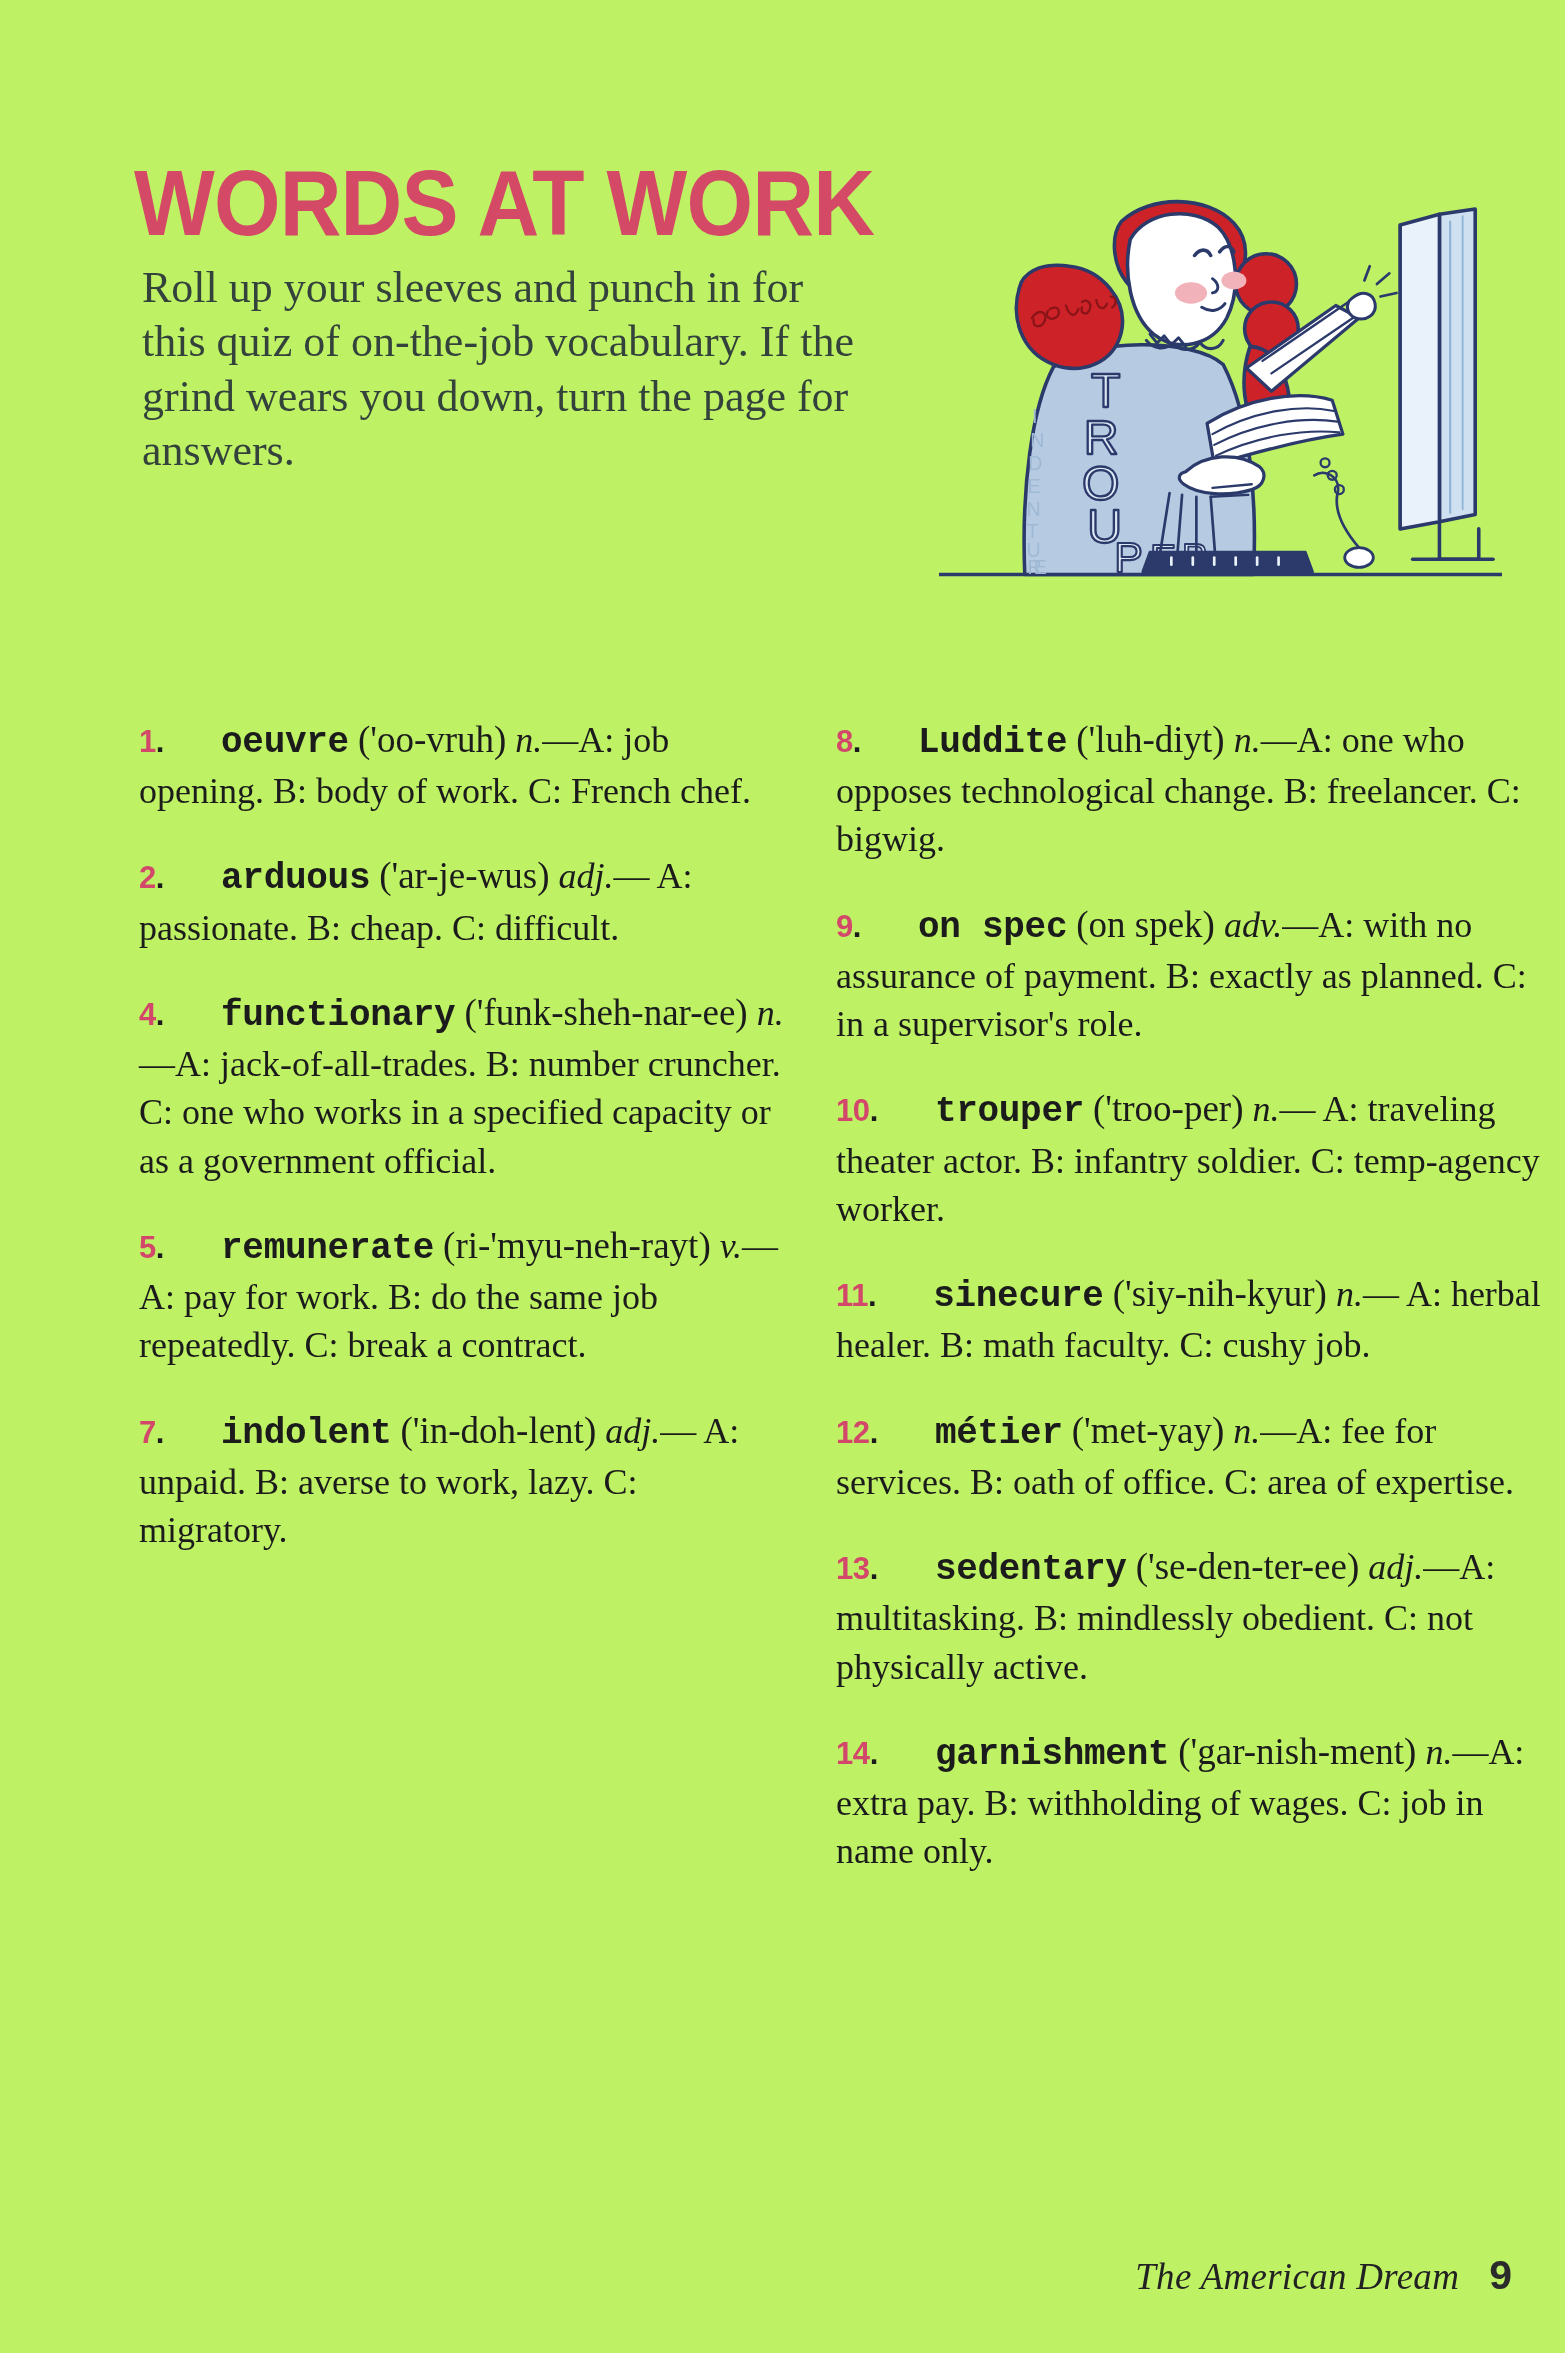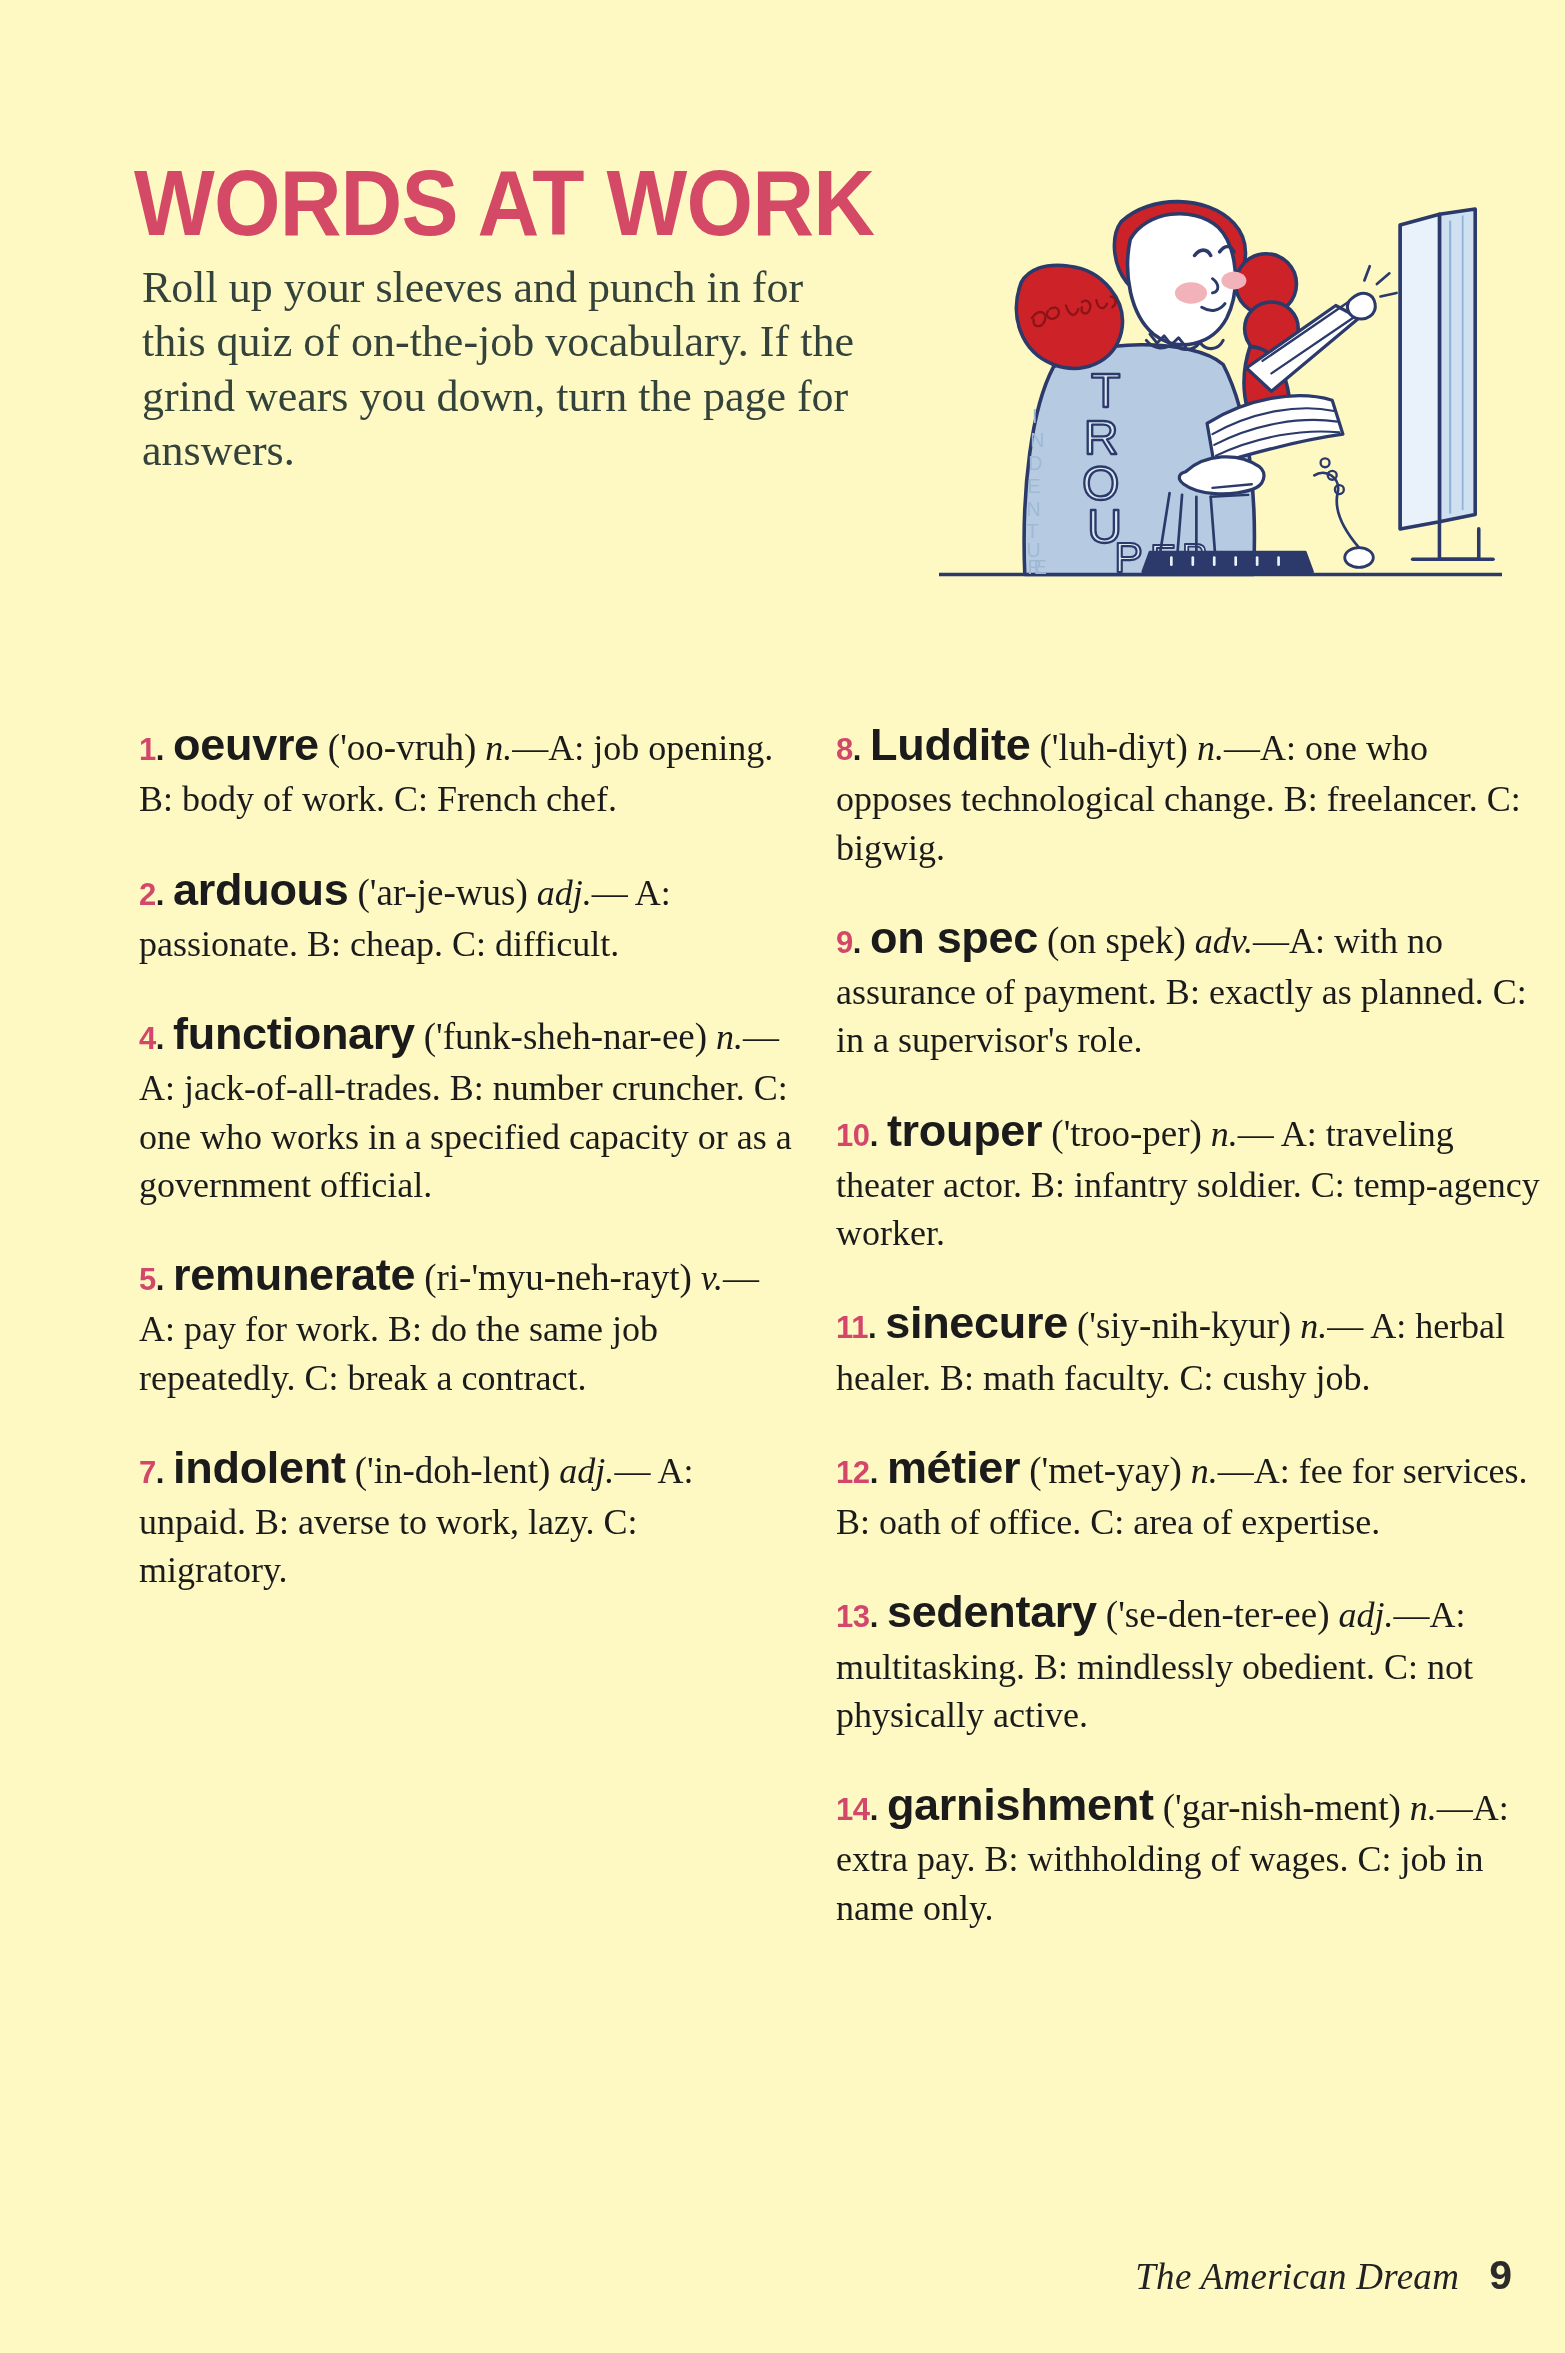--- a/index.html
+++ b/index.html
@@ -13,21 +13,21 @@
     height: 2354px;
     position: relative;
     overflow: hidden;
     font-family: "Liberation Serif", serif;
     -webkit-font-smoothing: antialiased;
   }
 
   .page {
     position: absolute;
     inset: 0;
-    background: #fef9c3;
+    background: #bef264;
   }
 
   
   .header {
     position: absolute;
     left: 134px;
     top: 161px;
     width: 769px;
   }
   .kicker-title {
@@ -88,25 +88,26 @@
   .num {
     font-family: "Liberation Sans", sans-serif;
     font-weight: 700;
     font-size: 31px;
     color: #d2476a;
     letter-spacing: -0.4px;
   }
   .num .dot { color: #1b1b1b; }
 
   .word {
-    font-family: Liberation Sans, sans-serif;
+    font-family: Liberation Mono, monospace;
     font-weight: 700;
-    font-size: 45px;
+    font-size: 36px;
     color: #1b1b1b;
     letter-spacing: -0.3px;
+    margin-left: 48px;
   }
   .pron {
     font-family: "Liberation Serif", serif;
     font-size: 37px;
     color: #1b1b1b;
   }
   .pos {
     font-family: "Liberation Serif", serif;
     font-style: italic;
     font-size: 36px;

